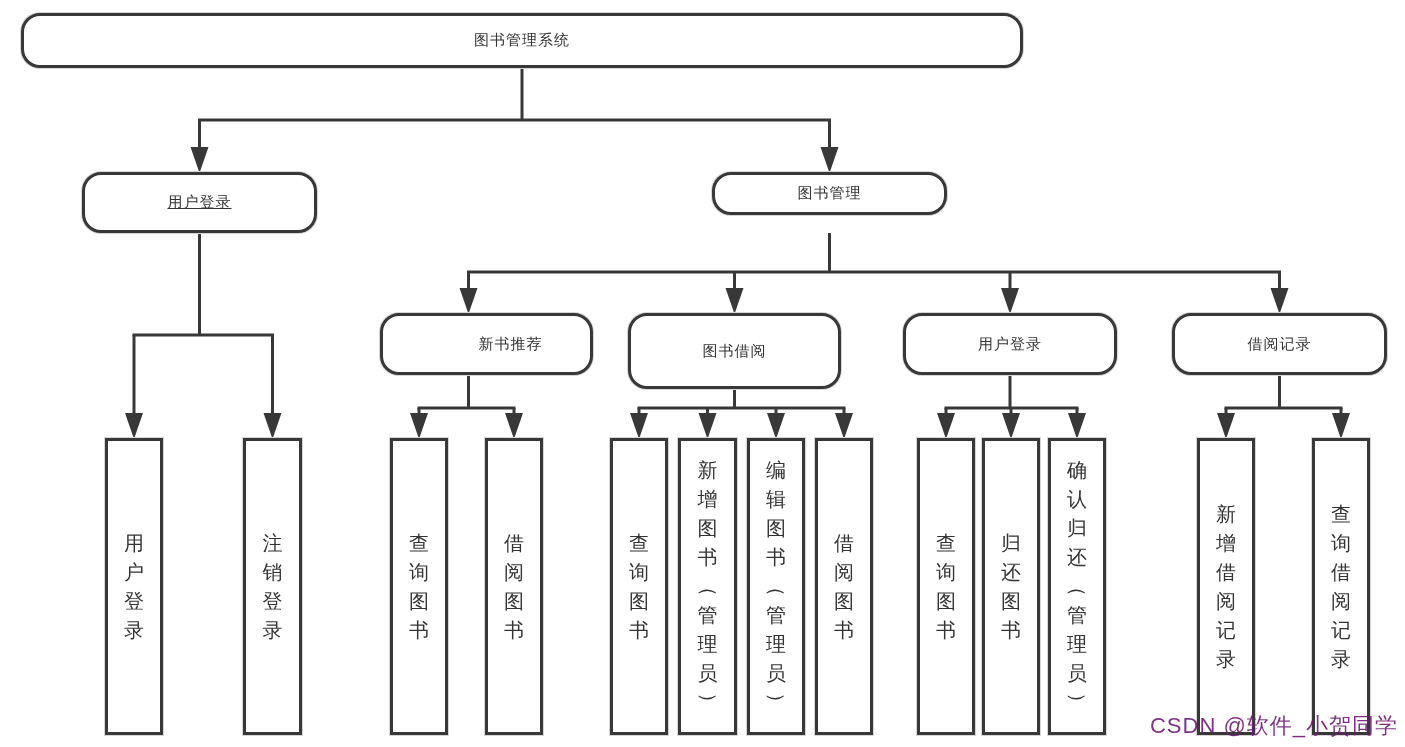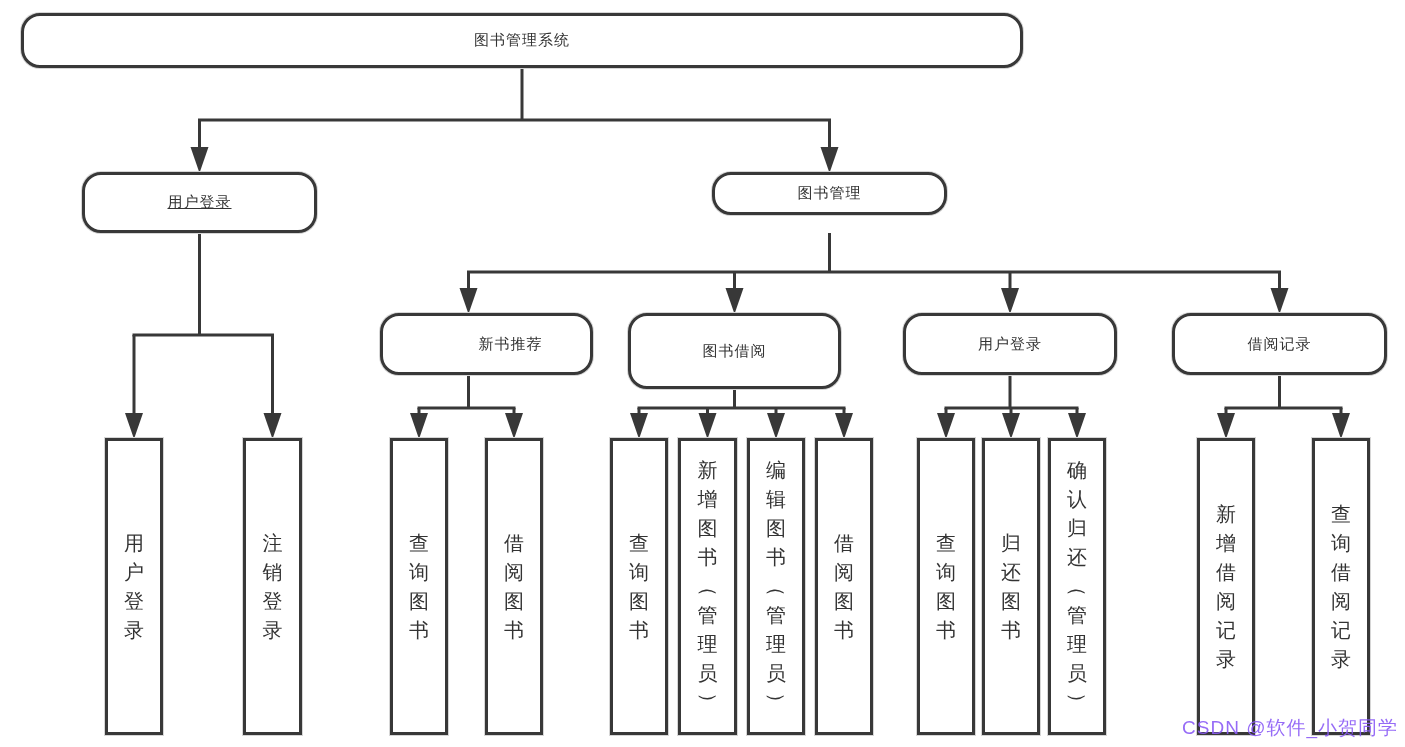--- a/index.html
+++ b/index.html
@@ -48,23 +48,23 @@
     font-size: 20px;
     text-align: center;
   }
   .node.v .vchar.paren {
     transform: rotate(90deg);
   }
   .watermark {
     position: absolute;
     right: 7px;
     bottom: 6px;
-    font-size: 19px;
+    font-size: 22px;
     letter-spacing: 1px;
-    color: #8b5cf6;
+    color: #701a75;
     opacity: 0.9;
     z-index: 10;
     white-space: nowrap;
   }
 </style>
 </head>
 <body>
 
 <div class="stage">
   <svg id="edges-svg" width="1405" height="747" viewBox="0 0 1405 747">

